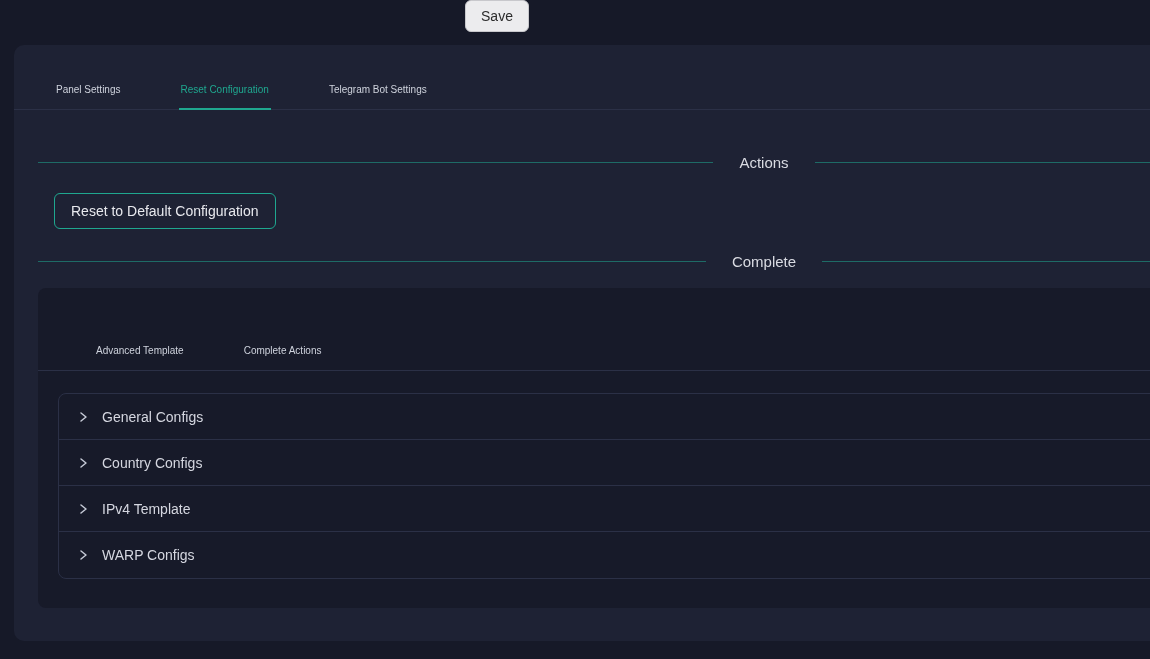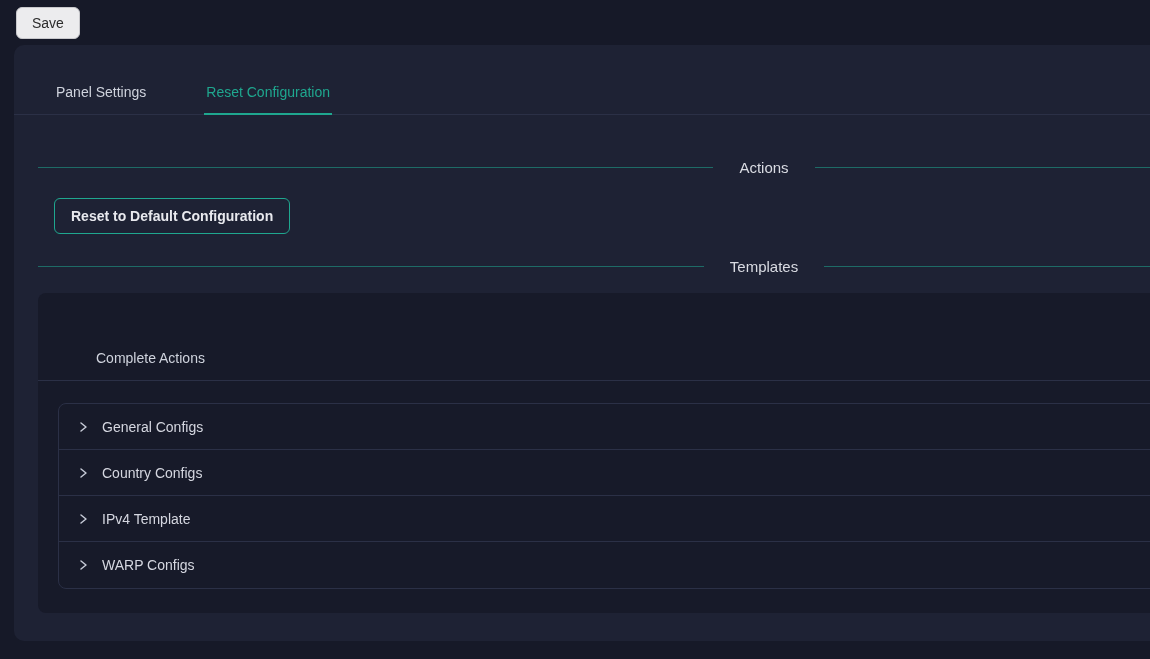--- a/index.html
+++ b/index.html
@@ -6,21 +6,21 @@
   html, body {
     width: 1150px; height: 659px;
     background: #161928;
     overflow: hidden;
     font-family: "Liberation Sans", sans-serif;
     position: relative;
   }
   
   .topbar {
     position: absolute; top: 0; left: 0; width: 978px; height: 45px;
-    display: flex; align-items: center; padding-left: 16px; gap: 11px;
+    display: flex; align-items: center; padding-left: 16px; gap: 11px; flex-direction: column;
   }
   .btn { font-size: 14px; border-radius: 6px; cursor: pointer; line-height: 1; }
   .btn-save {
     background: #ececee; color: #2c2c2c;
     border: 1px solid #c8c8cc;
     padding: 8px 15px;
   }
   .btn-restart {
     background: transparent; color: #e24c4c;
     border: 1px solid #e24c4c;
@@ -33,21 +33,21 @@
     background: #1e2234;
     border-radius: 10px;
     padding: 24px;
   }
   
   .tabs {
     display: flex; gap: 56px;
     border-bottom: 1px solid #2b3046;
   }
   .tab {
-    font-size: 14px; color: #cfd3dd;
+    font-size: 10px; color: #cfd3dd;
     padding: 13px 2px; cursor: pointer;
     border-bottom: 2px solid transparent;
     margin-bottom: -1px;
     white-space: nowrap;
   }
   .tab.active { color: #1fa78f; border-bottom-color: #1fa78f; }
   .outer-tabs { margin: 2px -24px 0; padding-left: 40px; }
   
   .divider {
     display: flex; align-items: center;
@@ -60,21 +60,21 @@
   .divider-text { padding: 0 26px; }
   .divider-actions { margin-top: 44px; }
   .divider-templates { margin-top: 24px; }
   
   .btn-reset {
     display: block;
     margin: 22px 0 0 16px;
     background: transparent; color: #e8e9ee;
     border: 1px solid #1fa78f;
     padding: 9px 16px;
-    font-size: 14px; border-radius: 6px; cursor: pointer; font-weight: bold;
+    font-size: 14px; border-radius: 6px; cursor: pointer;
   }
   
   .inner-card {
     margin-top: 18px;
     width: 100%; height: 320px;
     background: #171a29;
     border-radius: 8px;
     overflow: hidden;
   }
   .inner-tabs { padding: 44px 0 0 56px; }
@@ -101,35 +101,37 @@
 
 <div class="topbar">
   <button class="btn btn-save">Save</button>
 </div>
 
 <div class="card">
 
   <div class="tabs outer-tabs">
     <div class="tab">Panel Settings</div>
     <div class="tab active">Reset Configuration</div>
+    <div class="tab">Telegram Bot Settings</div>
   </div>
 
   <div class="divider divider-actions">
     <span class="divider-text">Actions</span>
   </div>
 
   <button class="btn-reset">Reset to Default Configuration</button>
 
   <div class="divider divider-templates">
-    <span class="divider-text">Templates</span>
+    <span class="divider-text">Complete</span>
   </div>
 
   <div class="inner-card">
 
     <div class="tabs inner-tabs">
+      <div class="tab">Advanced Template</div>
       <div class="tab">Complete Actions</div>
     </div>
 
     <div class="collapse">
       <div class="collapse-row">
         <span class="chev">
           <svg width="12" height="12" viewBox="0 0 12 12">
               <polyline points="4,2 9,6 4,10" fill="none" stroke="#c6cad6" stroke-width="1.5" stroke-linecap="round" stroke-linejoin="round"></polyline>
             </svg>
         </span>

